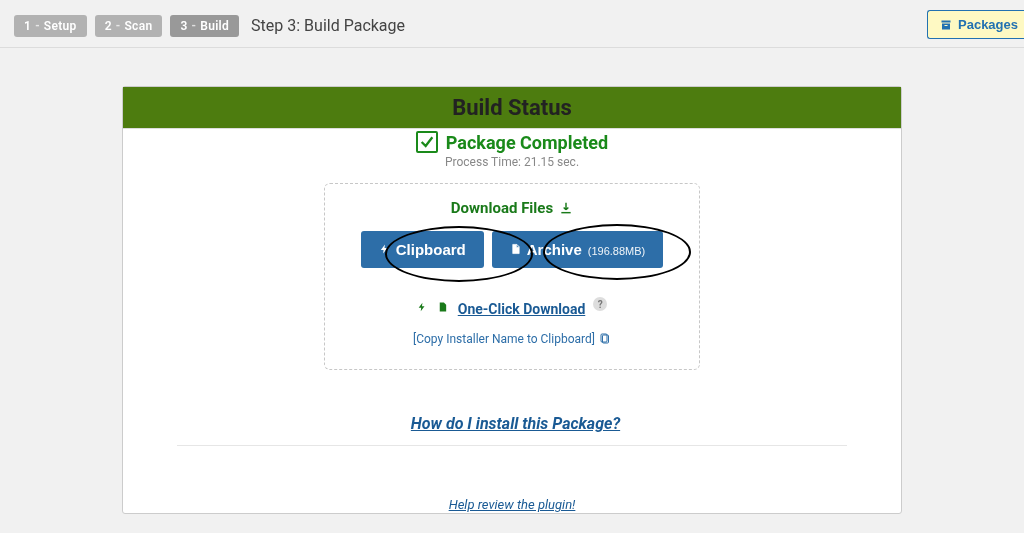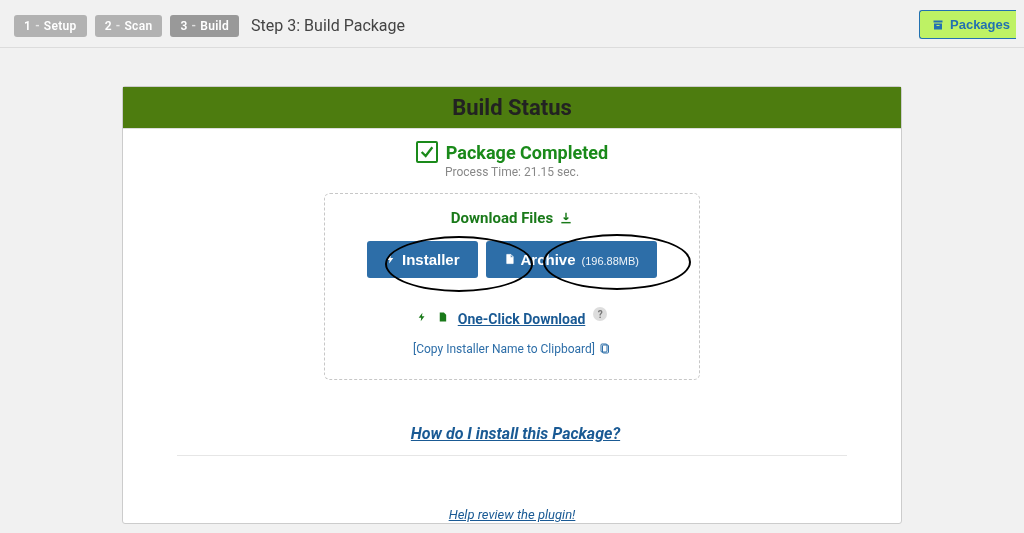--- a/index.html
+++ b/index.html
@@ -39,23 +39,23 @@
   }
   .step.active { background: #999; }
   .step .dash { opacity: .7; }
   .step-title {
     margin-left: 12px;
     font-size: 16px;
     color: #444;
   }
   .packages-btn {
     position: absolute;
-    right: 8px;
+    right: 0;
     top: 10px;
-    background: #bef264;
+    background: #fef9c3;
     border: 1px solid #2271b1;
     border-right: none;
     color: #2271b1;
     font-size: 13px;
     font-weight: 600;
     padding: 6px 6px 6px 12px;
     border-radius: 3px 0 0 3px;
     display: inline-flex;
     align-items: center;
     gap: 6px;
@@ -79,21 +79,21 @@
     background: #4d7c0f;
     border-bottom: 1px solid #ddd;
     text-align: center;
     font-size: 22px;
     font-weight: 700;
     padding: 8px 0;
     color: #222;
   }
   .completed-line {
     text-align: center;
-    margin-top: 12px;
+    margin-top: 2px;
     font-size: 18px;
     font-weight: 700;
     color: #1a8a1a;
     display: flex;
     justify-content: center;
     align-items: center;
     gap: 8px;
   }
   .completed-line .check {
     width: 22px; height: 22px;
@@ -274,21 +274,21 @@
             <path d="M12 3v12m0 0l-4-4m4 4l4-4" stroke="#1a7a1a" stroke-width="2.5" fill="none"></path>
             <path d="M4 20h16" stroke="#1a7a1a" stroke-width="2.5"></path>
           </svg>
       </div>
 
       <div class="button-row">
         <button class="dbtn">
           <svg viewBox="0 0 24 24">
               <path d="M13 2L4 14h6l-1 8 9-12h-6l1-8z"></path>
             </svg>
-          <span class="bold">Installer</span>
+          <span class="bold">Clipboard</span>
         </button>
         <button class="dbtn">
           <svg viewBox="0 0 24 24">
               <path d="M6 2h9l5 5v15H6V2zm8 0v6h6" stroke="#fff" stroke-width="1.5" fill="#fff"></path>
             </svg>
           <span class="bold">Archive</span>
           <span class="size">(196.88MB)</span>
         </button>
       </div>
 

